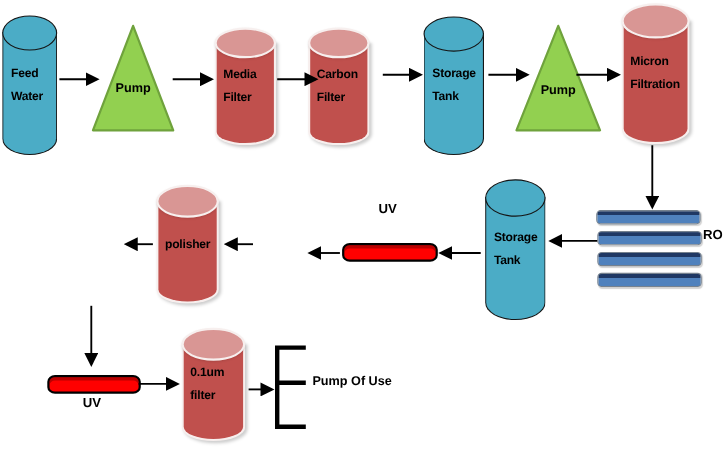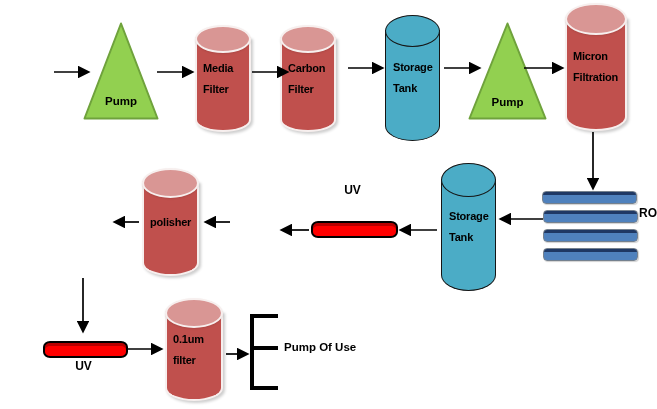--- a/index.html
+++ b/index.html
@@ -29,21 +29,21 @@
   }
   .cyl-label{
     position:absolute;inset:0;display:flex;flex-direction:column;justify-content:center;
     padding-left:8px;font-weight:bold;font-size:11px;line-height:21px;color:#000;
     letter-spacing:-0.2px;z-index:3;
   }
   .cyl-label.breakall{word-break:break-all;padding-right:4px;}
   
   .tri{position:absolute;overflow:visible;}
   .tri-label{
-    position:absolute;text-align:center;font-weight:bold;font-size:11.5px;color:#000;z-index:3;margin-top:20px;
+    position:absolute;text-align:center;font-weight:bold;font-size:11.5px;color:#000;z-index:3;
   }
   
   .uv-disk{
     position:absolute;background:var(--uv-red,#ff0000);
     border:2px solid #000;border-radius:7px/6px;
     box-shadow:inset 0 3px 0 rgba(100,0,0,.45);
   }
   
   .ro-bar{
     position:absolute;width:93px;height:11px;
@@ -57,20 +57,25 @@
   }
   .centered{text-align:center;white-space:nowrap;}
   
   #arrows{position:absolute;left:0;top:0;z-index:2;pointer-events:none;}
 </style>
 </head>
 <body>
 
 <div id="canvas">
 
+  <div class="cyl blue" style="left:2px;top:14px;width:50px;height:127px;--ry:15px">
+    <div class="cyl-body"></div>
+    <div class="cyl-top"></div>
+    <div class="cyl-label">Feed Water</div>
+  </div>
 
   <svg class="tri" style="left:83px;top:22px" width="76" height="98" viewBox="0 0 76 98">
     <polygon points="38,1.5 74.5,96.5 1.5,96.5" style="fill:var(--pump-green,#92d050);stroke:var(--pump-green-border,#6fa23c)" stroke-width="2" stroke-linejoin="round"></polygon>
   </svg>
   <div class="tri-label" style="left:83px;top:75px;width:76px">Pump</div>
 
   <div class="cyl red" style="left:195px;top:25px;width:56px;height:107px;--ry:12px">
     <div class="cyl-body"></div>
     <div class="cyl-top"></div>
     <div class="cyl-label">Media Filter</div>

